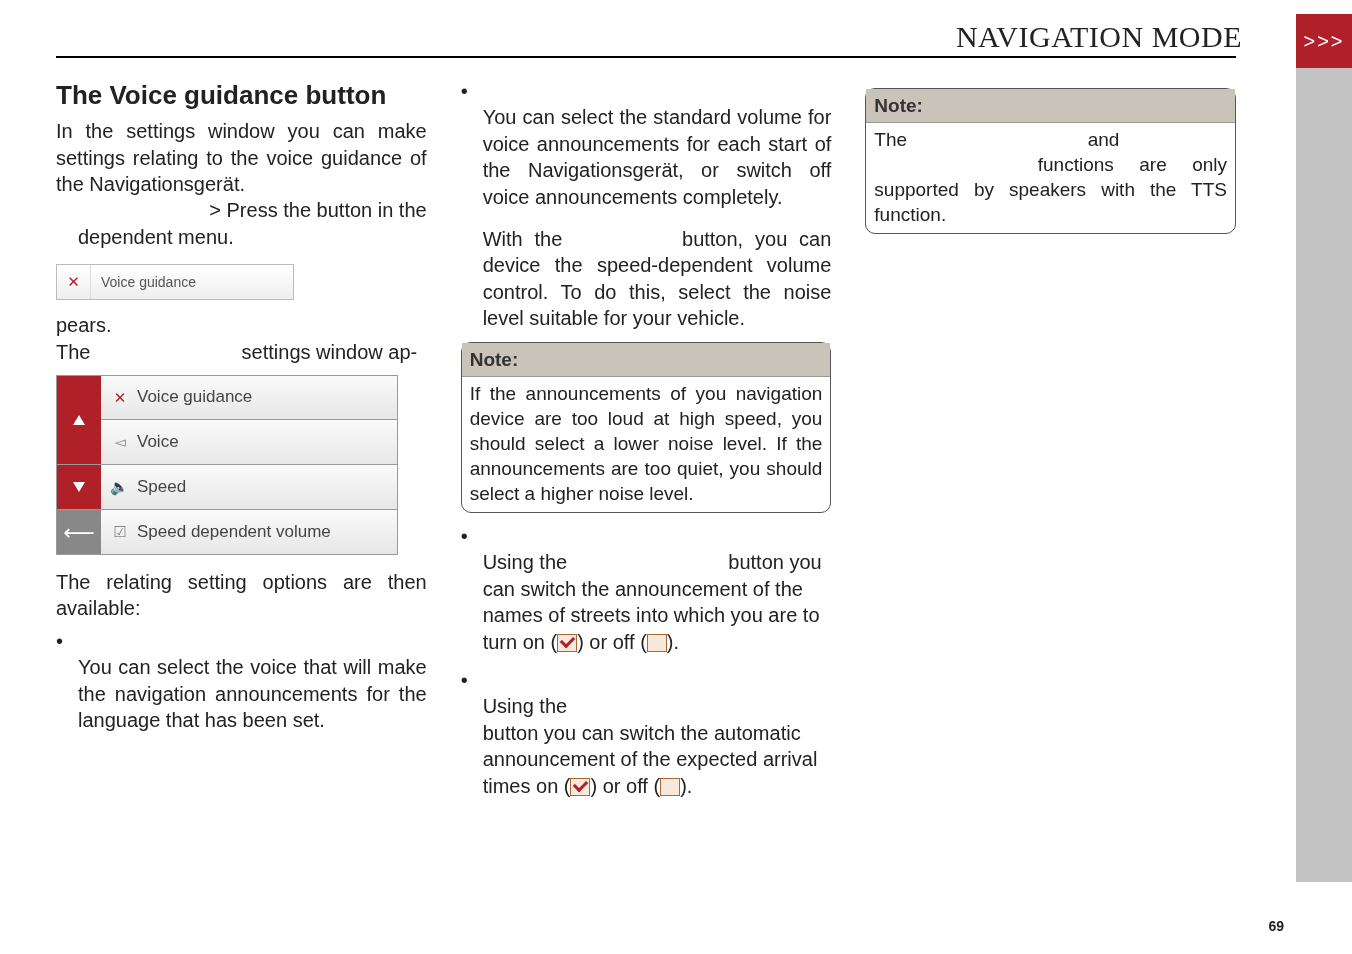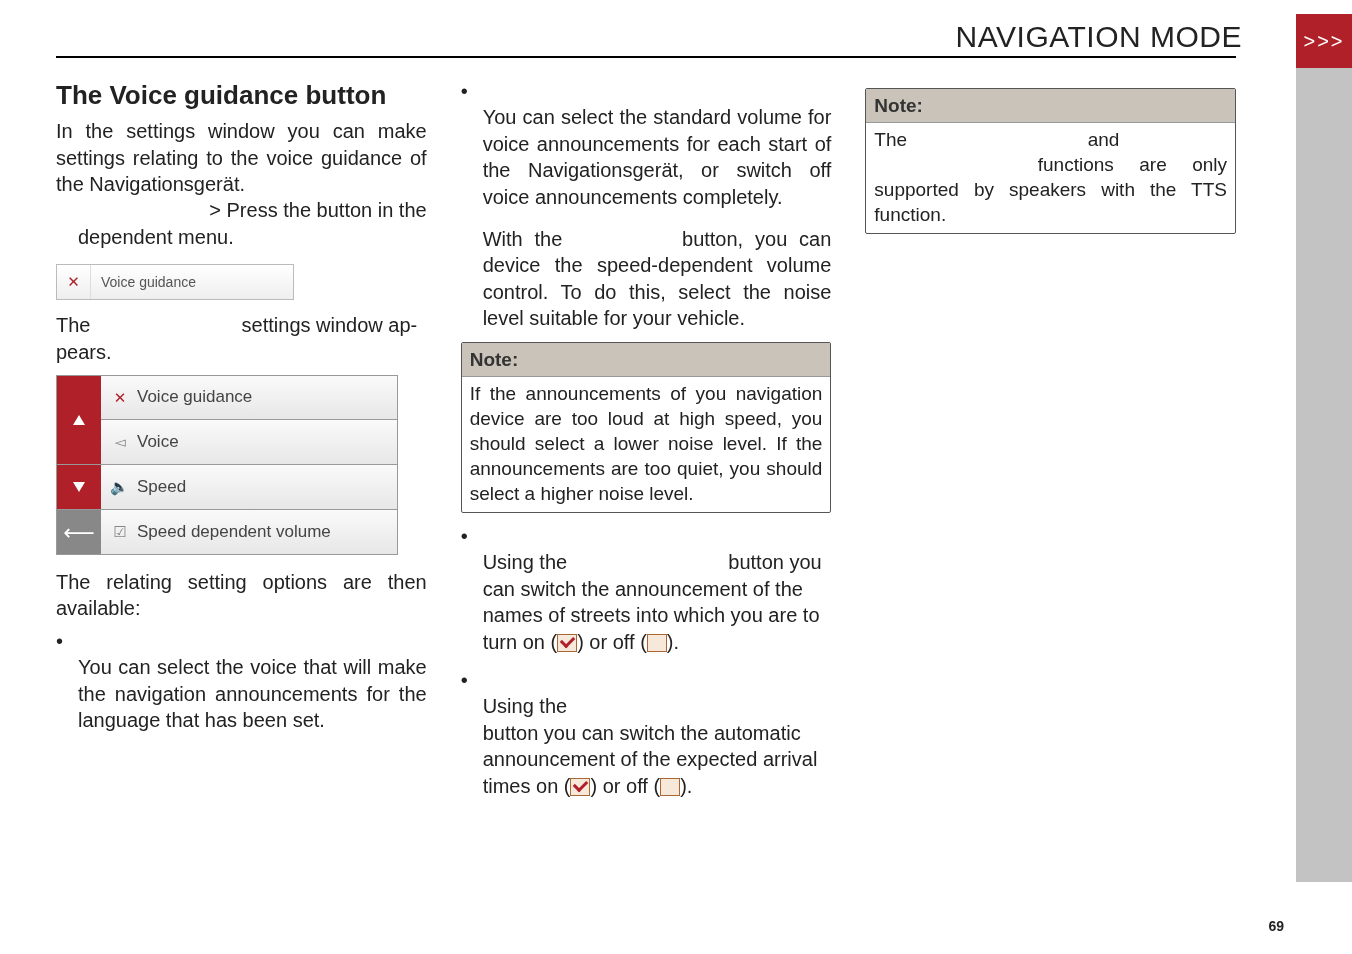--- a/index.html
+++ b/index.html
@@ -40,21 +40,21 @@
     width: 1180px;
     height: 2px;
     background: #000;
   }
   .header-title {
     position: absolute;
     right: 110px;
     top: 20px;
     font-size: 30px;
     letter-spacing: 0.5px;
-    font-family: Liberation Sans, sans-serif;
+    font-family: Liberation Serif, serif;
     font-stretch: condensed;
     text-align: center;
   }
   .content {
     position: absolute;
     left: 56px;
     top: 78px;
     width: 1180px;
     display: flex;
     gap: 34px;
@@ -114,21 +114,21 @@
     align-items: center;
     font-size: 17px;
     color: #444;
     background: linear-gradient(#fafafa,#e7e7e7);
     padding-left: 10px;
     gap: 8px;
   }
   .menu-icon { width: 18px; display: inline-flex; justify-content: center; color: #888; font-size: 15px; }
   .note-box {
     border: 1px solid #555;
-    border-radius: 2px;
+    border-radius: 10px;
     font-size: 19px;
     margin: 10px 0;
   }
   .note-head {
     background: #c9c3b9;
     padding: 4px 8px;
     font-weight: bold;
     color: #333;
     border-bottom: 1px solid #999;
   }
@@ -195,24 +195,24 @@
     </p>
     <p class="bullet-indent">dependent menu.</p>
 
     <div class="small-img-bar">
       <span class="icon-sq">
           <span class="sat-icon">✕</span>
         </span>
       <span class="lbl">Voice guidance</span>
     </div>
 
+    <p>pears.</p>
     <p>
       <span>The </span><span style="display:inline-block; width:140px"></span><span> settings window ap-</span>
     </p>
-    <p>pears.</p>
 
     <div class="menu-block">
       <div class="menu-row">
         <div class="left-cell" style="height:88px">
           <svg class="tri" viewBox="0 0 16 16">
               <polygon points="8,3 14,13 2,13" fill="#fff"></polygon>
             </svg>
         </div>
         <div style="flex:1">
           <div class="right-cell" style="border-bottom:1px solid #999">

